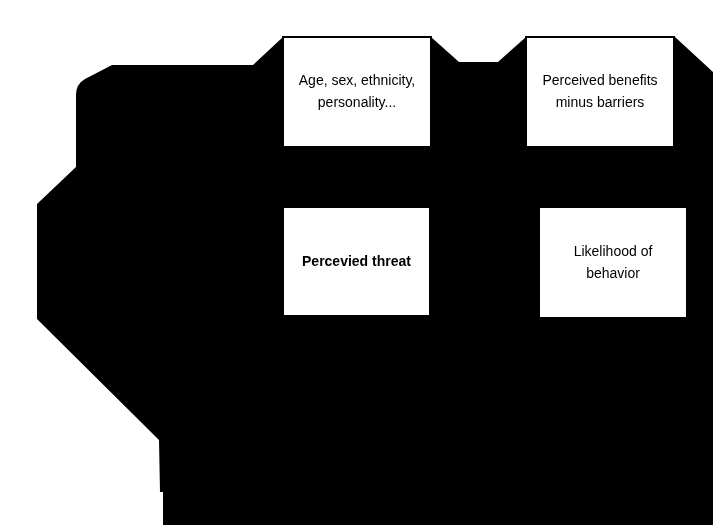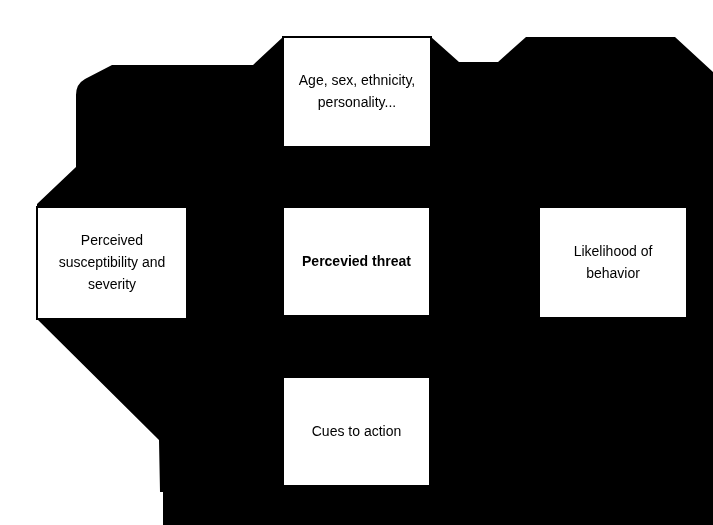--- a/index.html
+++ b/index.html
@@ -79,33 +79,29 @@
              Q 76 84 85 79
              L 112 65
              Z"></path>
   </svg>
 
   <div class="node n-demographics">
     <div class="label">Age, sex, ethnicity,
 personality...</div>
   </div>
 
+  <div class="node n-benefits">
+    <div class="label">Perceived benefits
+minus barriers</div>
+  </div>
 
-  <div class="node n-susceptibility">
-    <div class="label">Perceived
-susceptibility and
-severity</div>
-  </div>
 
   <div class="node n-threat">
     <div class="label">Percevied threat</div>
   </div>
 
   <div class="node n-likelihood">
     <div class="label">Likelihood of
 behavior</div>
   </div>
 
-  <div class="node n-cues">
-    <div class="label">Cues to action</div>
-  </div>
 
 </div>
 
 </body></html>

